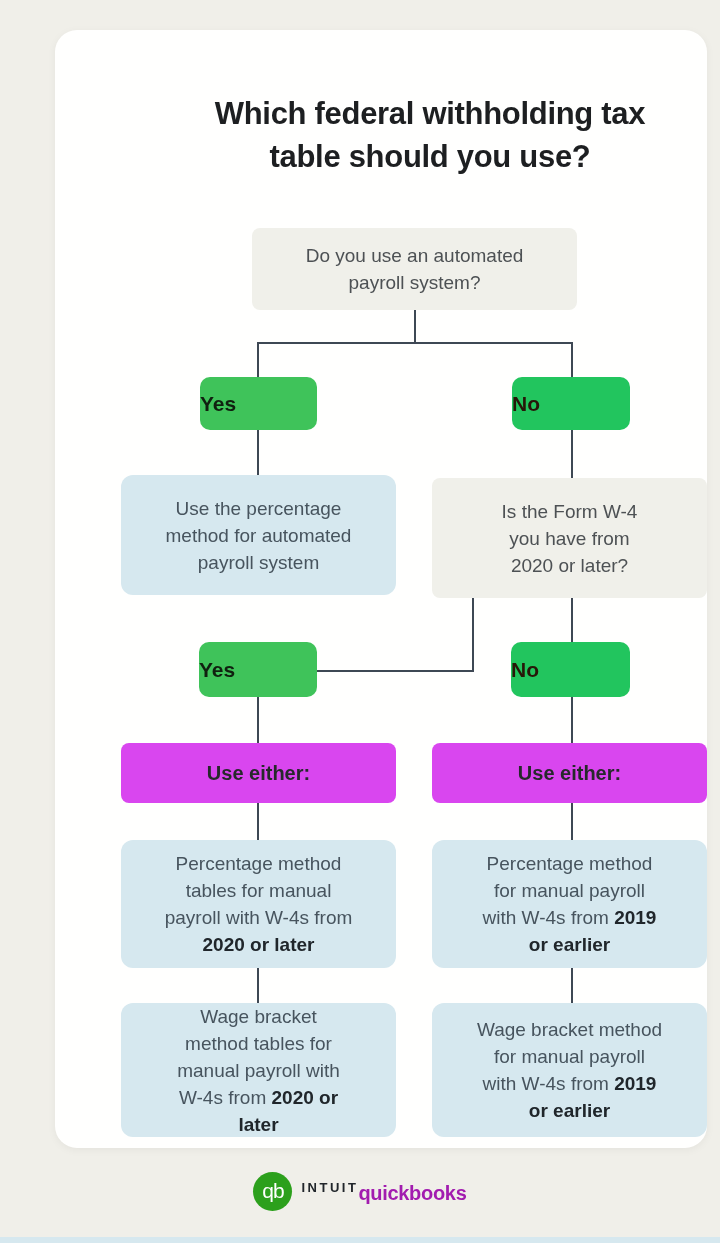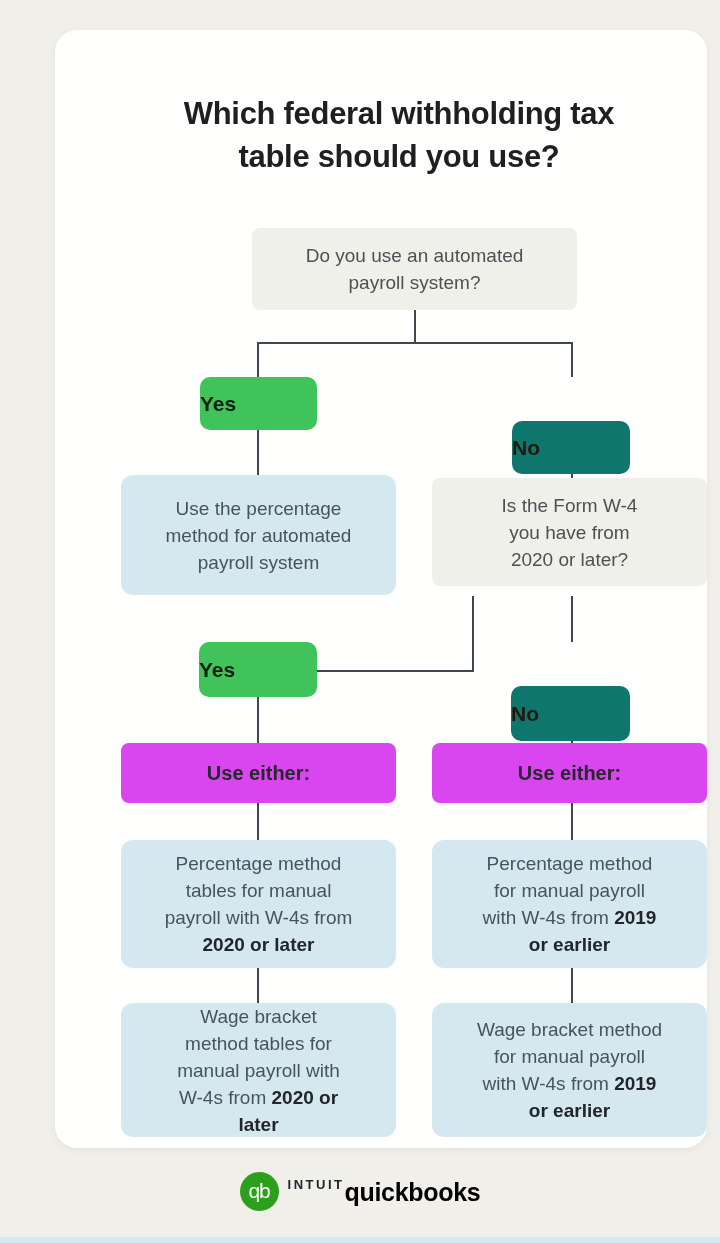--- a/index.html
+++ b/index.html
@@ -17,21 +17,21 @@
   .card {
     position:absolute;
     left:55px; top:30px;
     width:652px; height:1118px;
     background:#fffffe;
     border-radius:22px;
     box-shadow:0 2px 8px rgba(0,0,0,0.05);
   }
   .title {
     position:absolute;
-    left:94px; top:62px;
+    left:125px; top:62px;
     width:500px;
     margin:0;
     text-align:center;
     font-size:31px;
     line-height:43px;
     font-weight:800;
     letter-spacing:-0.3px;
     color:#1d1f21;
   }
   .box {
@@ -48,29 +48,29 @@
   .blue  { background:#d6e8ef; border-radius:12px; color:#47545e; }
   .blue b, .blue strong { color:#20262b; }
   .use-either { background:#d946ef; border-radius:8px; color:#26292b; font-weight:bold; font-size:20px; }
   .btn {
     position:absolute;
     display:flex; align-items:center; justify-content:flex-start;
     border-radius:10px;
     font-size:21px; font-weight:bold; color:#10200f;
   }
   .btn.green { background:#3fc35a; }
-  .btn.orange { background:#0f766e; color:#271708;margin-top:44px; }
+  .btn.orange { background:#22c55e; color:#271708; }
   .line { position:absolute; background:#3e4854; }
 
   
   #q1          { left:197px; top:198px; width:325px; height:82px;  padding:0 42px; }
   #yes1        { left:145px; top:347px; width:117px; height:53px; }
   #no1         { left:457px; top:347px; width:118px; height:53px; }
   #auto-result { left:66px;  top:445px; width:275px; height:120px; padding:0 34px; }
-  #q2          { left:377px; top:448px; width:275px; height:108px; padding:0 66px; }
+  #q2          { left:377px; top:448px; width:275px; height:120px; padding:0 66px; }
   #yes2        { left:144px; top:612px; width:118px; height:55px; }
   #no2         { left:456px; top:612px; width:119px; height:55px; }
   #either-l    { left:66px;  top:713px; width:275px; height:60px; }
   #either-r    { left:377px; top:713px; width:275px; height:60px; }
   #pct-l       { left:66px;  top:810px; width:275px; height:128px; padding:0 38px; }
   #pct-r       { left:377px; top:810px; width:275px; height:128px; padding:0 44px; }
   #wage-l      { left:66px;  top:973px; width:275px; height:134px; padding:0 52px; }
   #wage-r      { left:377px; top:973px; width:275px; height:134px; padding:0 44px; }
 
   
@@ -108,22 +108,22 @@
     letter-spacing:-1px;
     padding-bottom:2px;
     box-sizing:border-box;
   }
   .wordmark { display:flex; flex-direction:row; line-height:1; }
   .wordmark .intuit {
     font-size:13px; font-weight:bold; letter-spacing:2.5px;
     color:#21262b; text-transform:uppercase;
   }
   .wordmark .quickbooks {
-    font-size:25px; font-weight:bold; letter-spacing:-0.3px;
-    color:#000000; margin-top:2px;
+    font-size:20px; font-weight:bold; letter-spacing:-0.3px;
+    color:#a21caf; margin-top:2px;
   }
   .bottom-strip {
     position:absolute; left:0; bottom:0; width:720px; height:6px;
     background:#d6e8ef;
   }
 </style>
 </head>
 <body>
 
 <div class="canvas">

